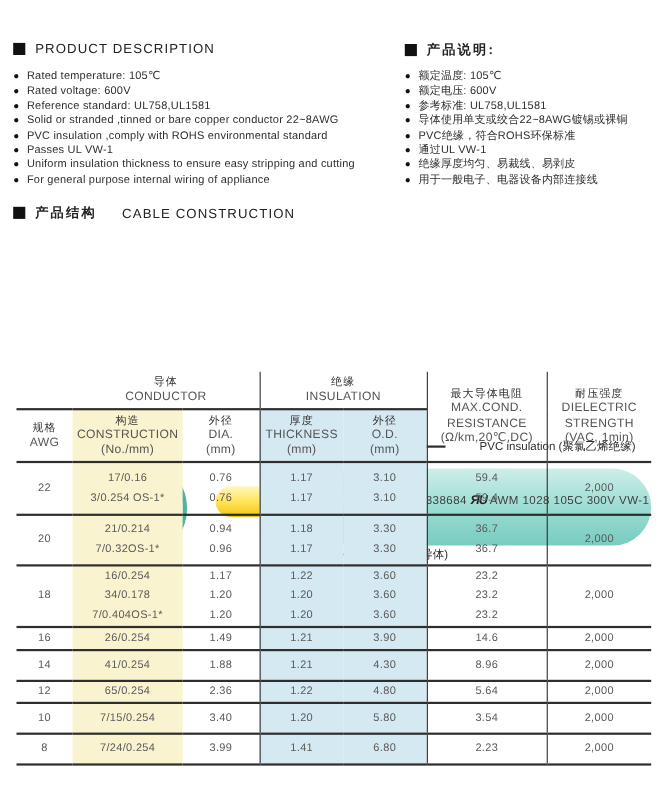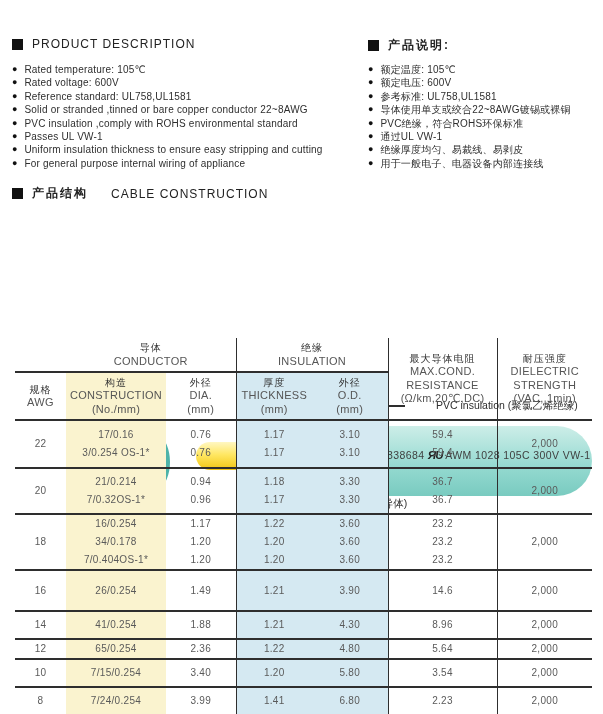--- a/index.html
+++ b/index.html
@@ -76,21 +76,21 @@
   .hrow1 th { height:34px; border-bottom:2px solid #2e2e2e; }
   .hrow2 th { height:48px; border-bottom:2px solid #2e2e2e; }
   .vline { border-left:1.5px solid #2e2e2e; }
   .fill-yellow { background:#faf3cf;margin-top:43px; }
   .fill-blue { background:#d5e9f2; }
   .spec-table tbody td { border-bottom:2px solid #2e2e2e; }
   .spec-table tbody td div { font-size:10px; color:#5a5a5a; line-height:18px; letter-spacing:0.3px; }
   .spec-table tbody tr:nth-child(1) { height:48px; }
   .spec-table tbody tr:nth-child(2) { height:46px; }
   .spec-table tbody tr:nth-child(3) { height:56px; }
-  .spec-table tbody tr:nth-child(4) { height:41px; }
+  .spec-table tbody tr:nth-child(4) { height:21px; }
   .spec-table tbody tr:nth-child(5) { height:28px; }
   .spec-table tbody tr:nth-child(6) { height:14px; }
   .spec-table tbody tr:nth-child(7) { height:28px; }
   .spec-table tbody tr:nth-child(8) { height:28px; }
 </style>
 </head>
 <body>
 
 <div class="page">
 

